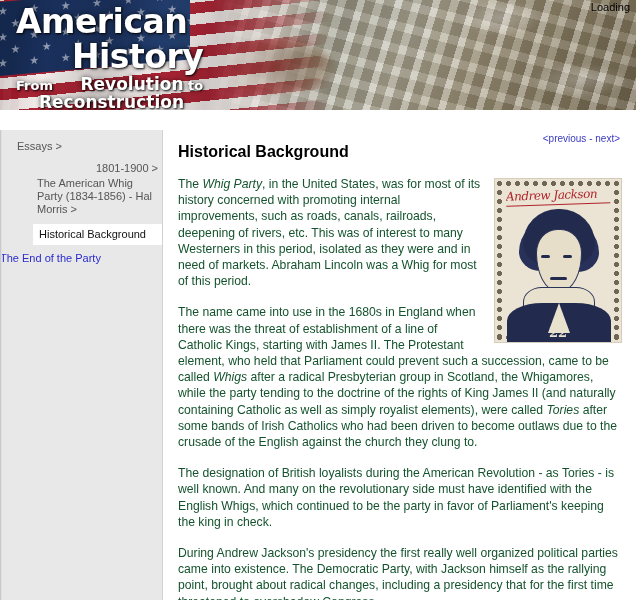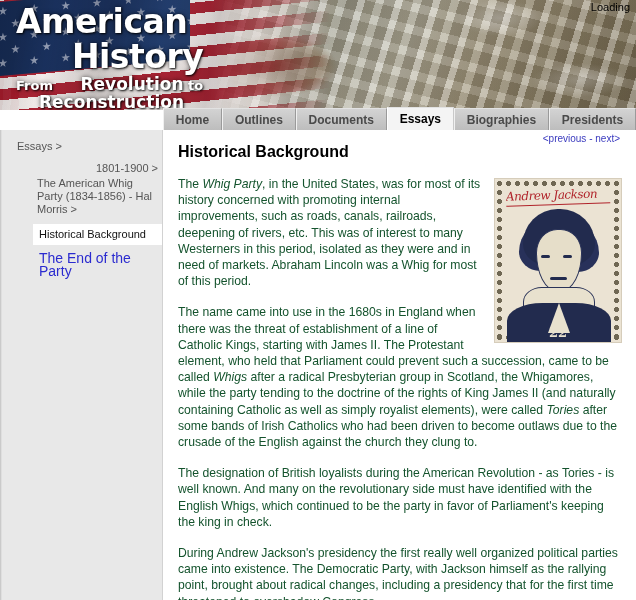--- a/index.html
+++ b/index.html
@@ -226,23 +226,22 @@
   .side-current {
     margin-left: 33px;
     margin-top: 7px;
     background: #ffffff;
     font-size: 11px;
     color: #111;
     padding: 4px 4px 4px 6px;
     line-height: 13px;
   }
   .side-link {
-    margin-left: 39px;
     margin-top: 7px;
-    font-size: 14px;
+    font-size: 11px;
     color: #2b2bcf;
     line-height: 13px;
     cursor: pointer;
   }
 
   .main {
     flex: 1 1 auto;
     background: #ffffff;
     position: relative;
     padding: 0 14px 0 15px;
@@ -416,28 +415,20 @@
       <div class="logo-sub">
         <span class="sub-small">From </span><span class="sub-big">Revolution</span><span class="sub-small"> to</span>
         <div class="sub-big">Reconstruction</div>
         
       </div>
     </div>
 
     <div class="loading-text">Loading</div>
   </div>
 
-  <div class="tabbar">
-    <div class="tab">Home</div>
-    <div class="tab">Outlines</div>
-    <div class="tab">Documents</div>
-    <div class="tab active">Essays</div>
-    <div class="tab">Biographies</div>
-    <div class="tab">Presidents</div>
-  </div>
 
   <div class="content-wrap">
 
     <div class="sidebar">
       <div class="side-border-left"></div>
       <div class="crumb crumb-0">Essays &gt;</div>
       <div class="crumb crumb-1">1801-1900 &gt;</div>
       <div class="crumb crumb-2">The American Whig Party (1834-1856) - Hal Morris &gt;</div>
       <div class="side-current">Historical Background</div>
       <div class="side-link">The End of the Party</div>

